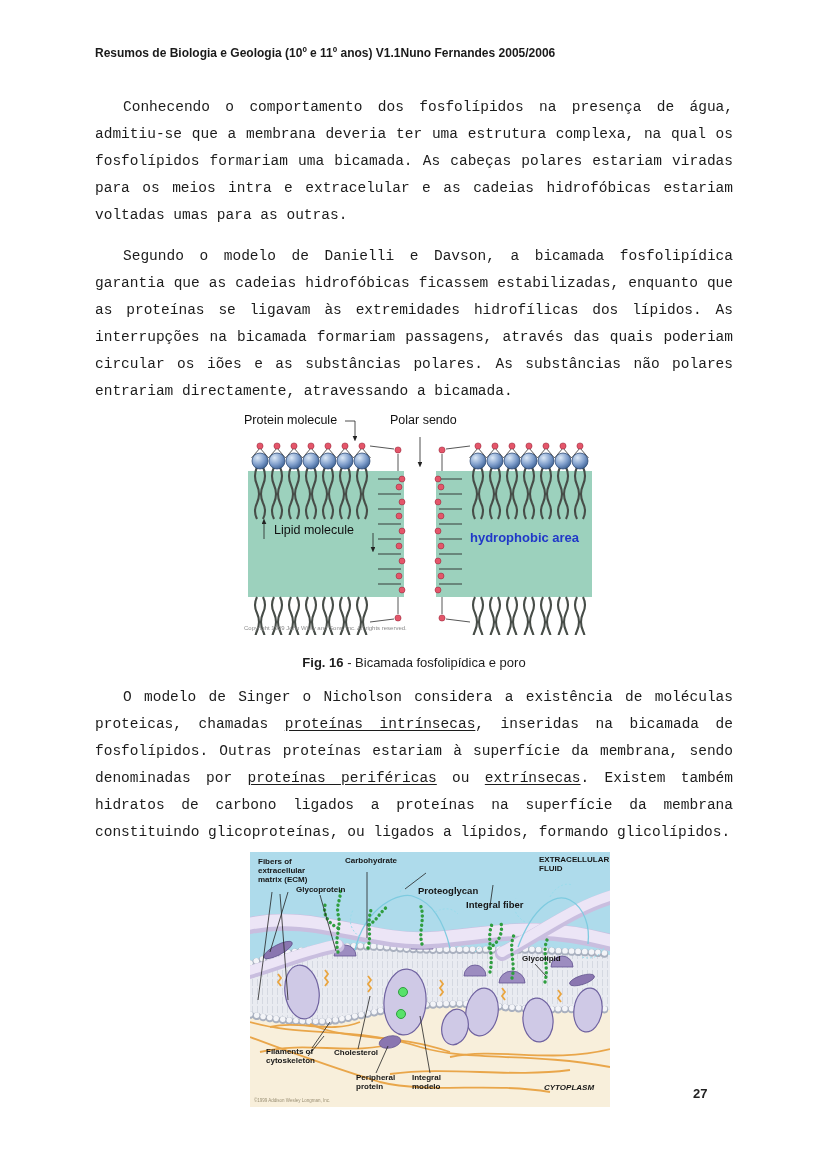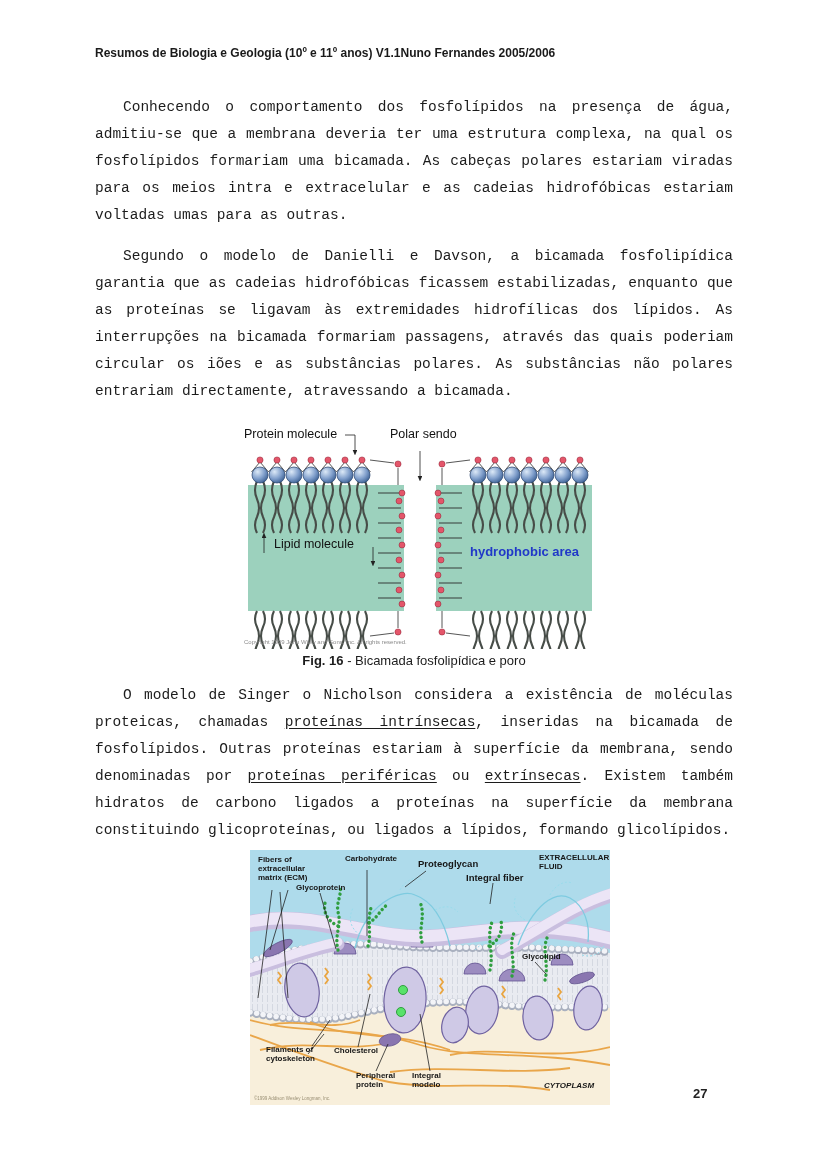--- a/index.html
+++ b/index.html
@@ -10,31 +10,31 @@
   }
   .content { position:absolute; left:95px; top:46px; width:638px; }
   .doc-header { display:flex; justify-content:flex-start; font-size:12px; font-weight:bold; color:#1a1a1a; }
   p.body-text {
     font-size:14.5px; line-height:27px; text-align:justify; color:#1c1c1c;
     text-indent:28px; margin-top:14px;font-family:Liberation Mono, monospace;
   }
   p.first { margin-top:34px; }
   .u { text-decoration:underline; text-underline-offset:2px; }
   .figure { position:relative; }
-  .fig16 { width:376px; height:222px; margin:22px 0 0 137px; }
+  .fig16 { width:376px; height:222px; margin:8px 0 0 137px; }
   .fig17 { width:360px; height:205px; margin:6px 0 0 155px; }
   .figure svg { position:absolute; left:0; top:0; }
   .ovl { position:absolute; color:#111; line-height:1.12; }
   .lab16 { font-size:12.5px; color:#111; white-space:nowrap; }
   .lab17 { font-size:8px; font-weight:bold; color:#161616; }
-  .lab17big { font-size:9.5px; }
+  .lab17big { font-size:9.5px;margin-top:25px; }
   .hydro { font-size:13px; font-weight:bold; color:#2038c8; text-align:right; white-space:nowrap; }
   .copyr { font-size:6px; color:#8a8a8a; white-space:nowrap; }
   .copyr17 { font-size:4.5px; color:#9a8f74; white-space:nowrap; }
-  .caption { text-align:center; font-size:13px; margin-top:4px; color:#1c1c1c; }
+  .caption { text-align:center; font-size:13px; margin-top:20px; color:#1c1c1c; }
   .caption .pre { font-weight:bold; }
   .caption .rest { white-space:pre-wrap; }
   .cap17 { margin-top:16px; }
   .page-number { position:absolute; left:693px; top:1086px; font-size:13px; font-weight:bold; color:#222; }
   .sphere { fill:url(#sphG); stroke:#24416b; stroke-width:0.7; }
   .redDot { fill:#e4566a; stroke:#8f1f33; stroke-width:0.5; }
   .tail { fill:none; stroke:#474d48; stroke-width:2.1; }
   .zig  { fill:none; stroke:#2b2b2b; stroke-width:0.8; }
   .rung { stroke:#2b2b2b; stroke-width:0.9; }
   .ptr  { stroke:#222; stroke-width:0.8; }

